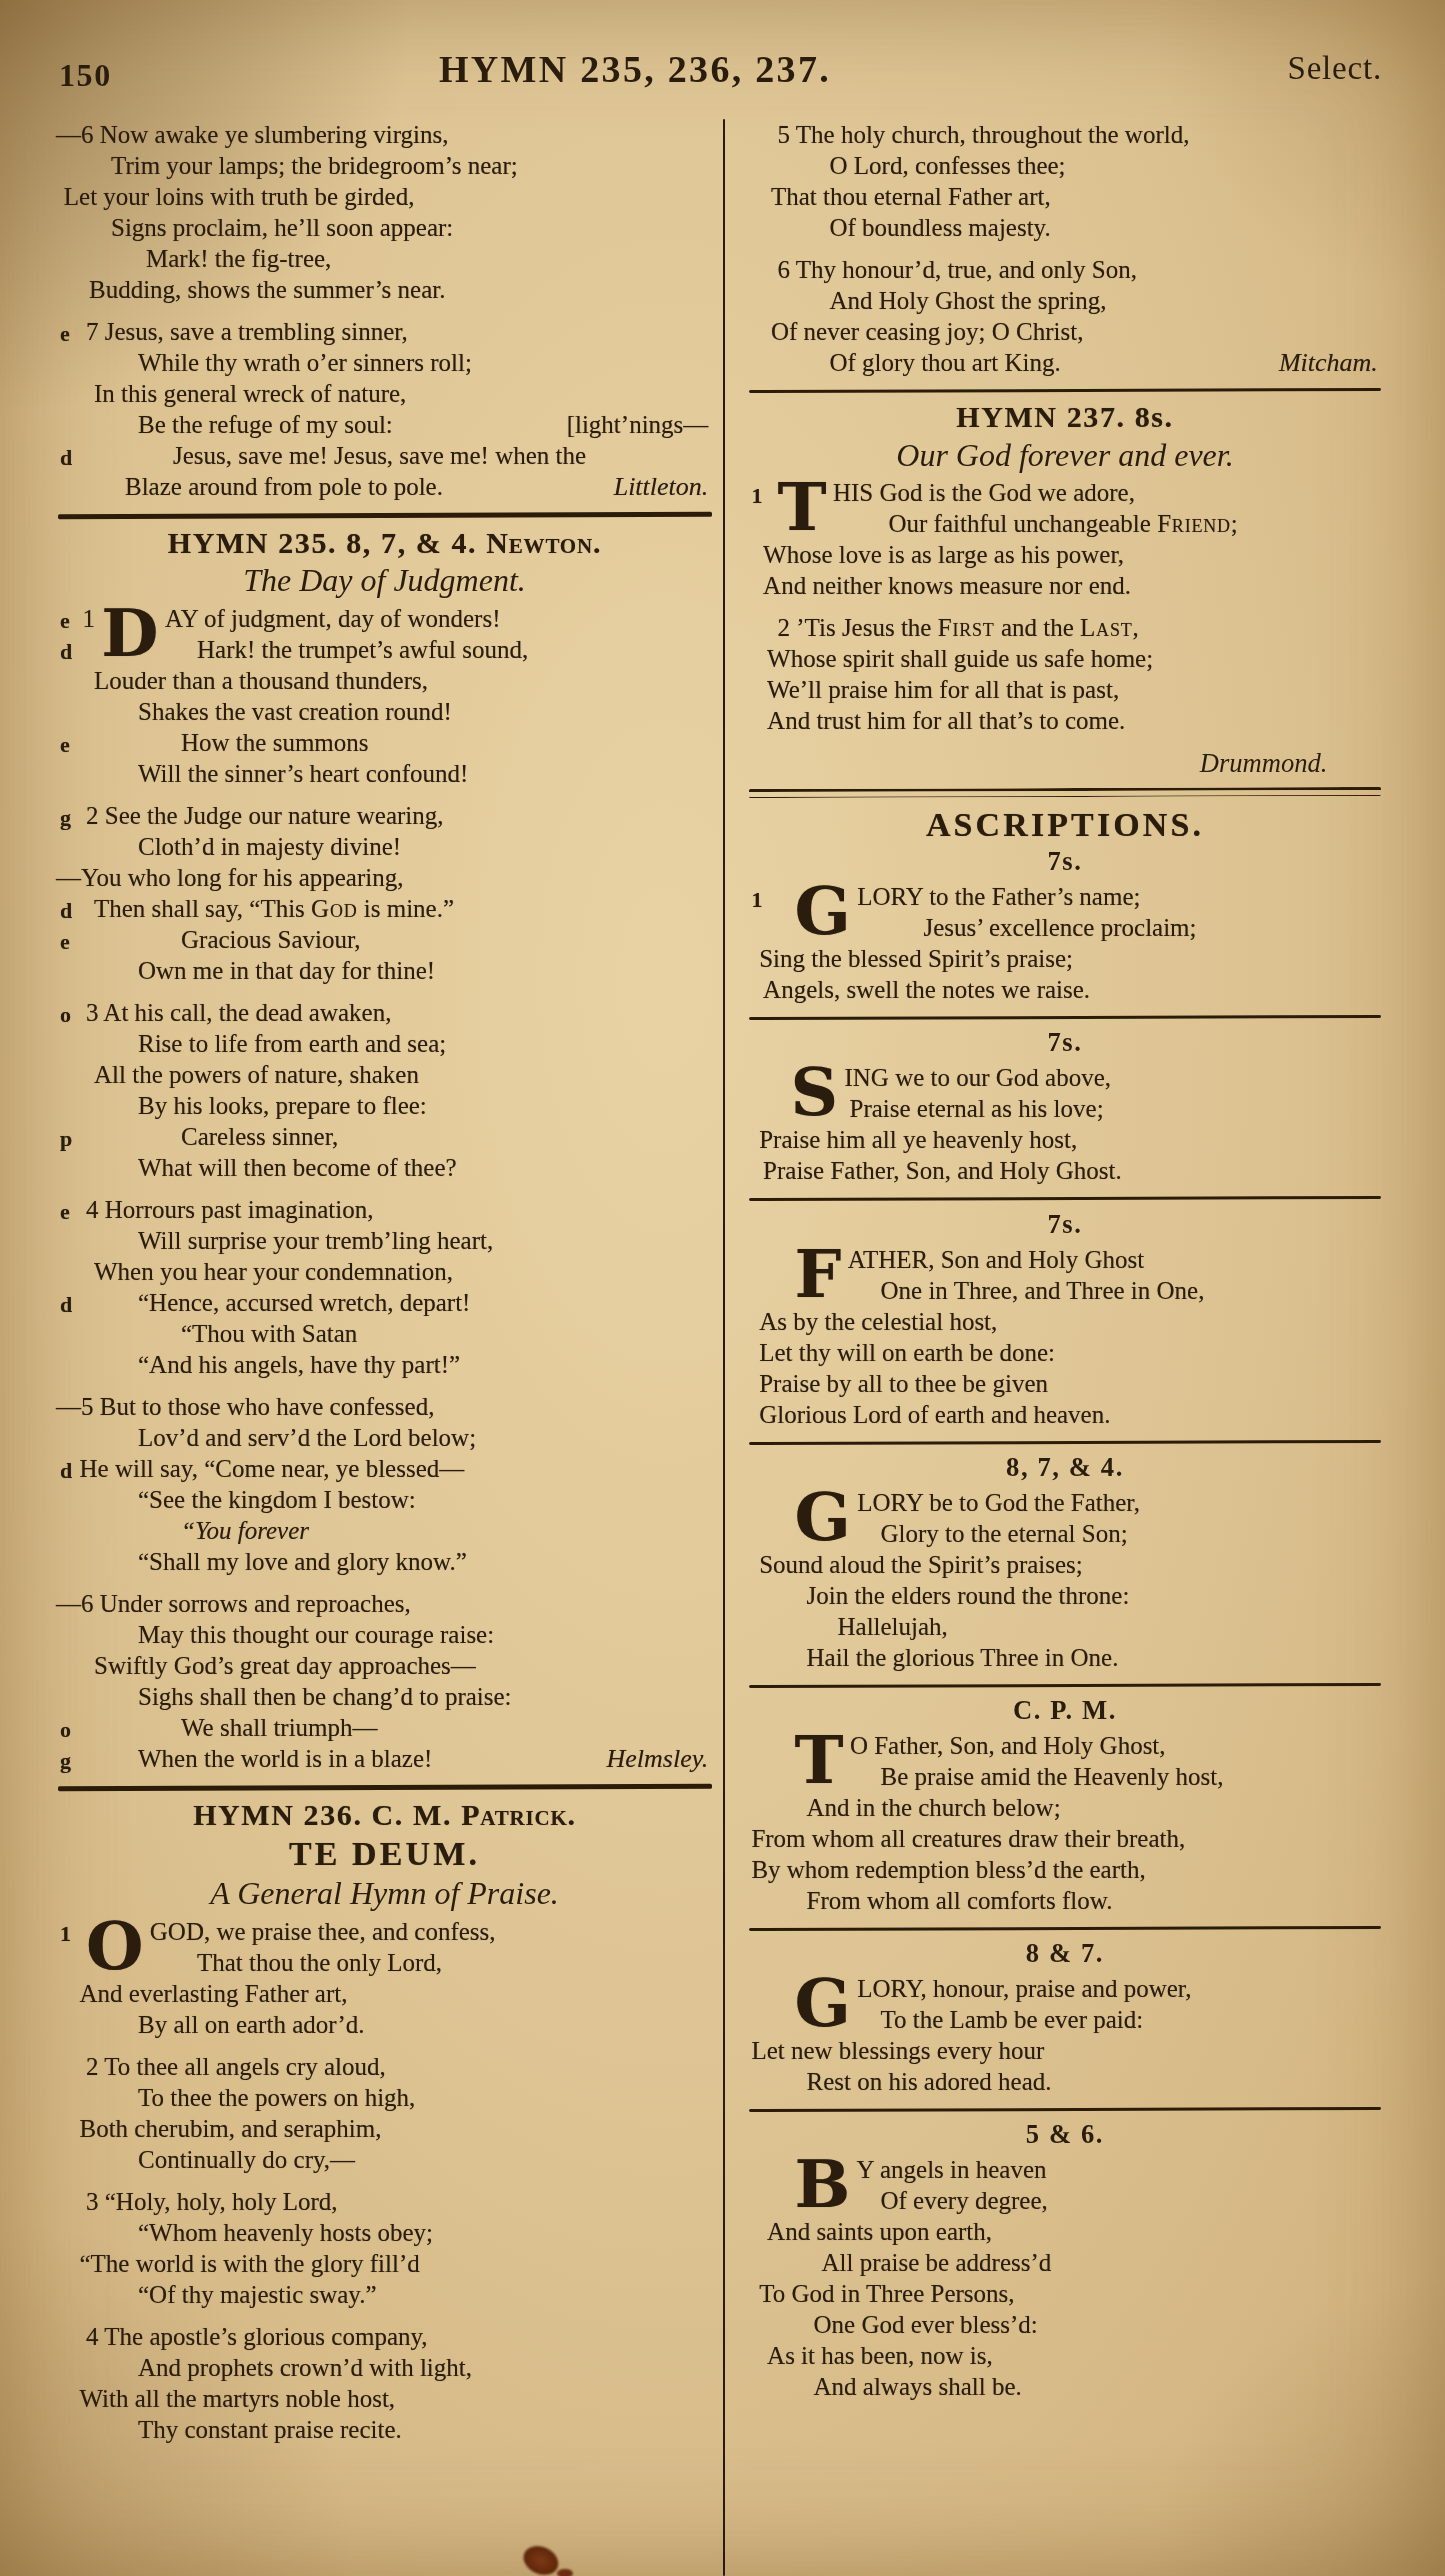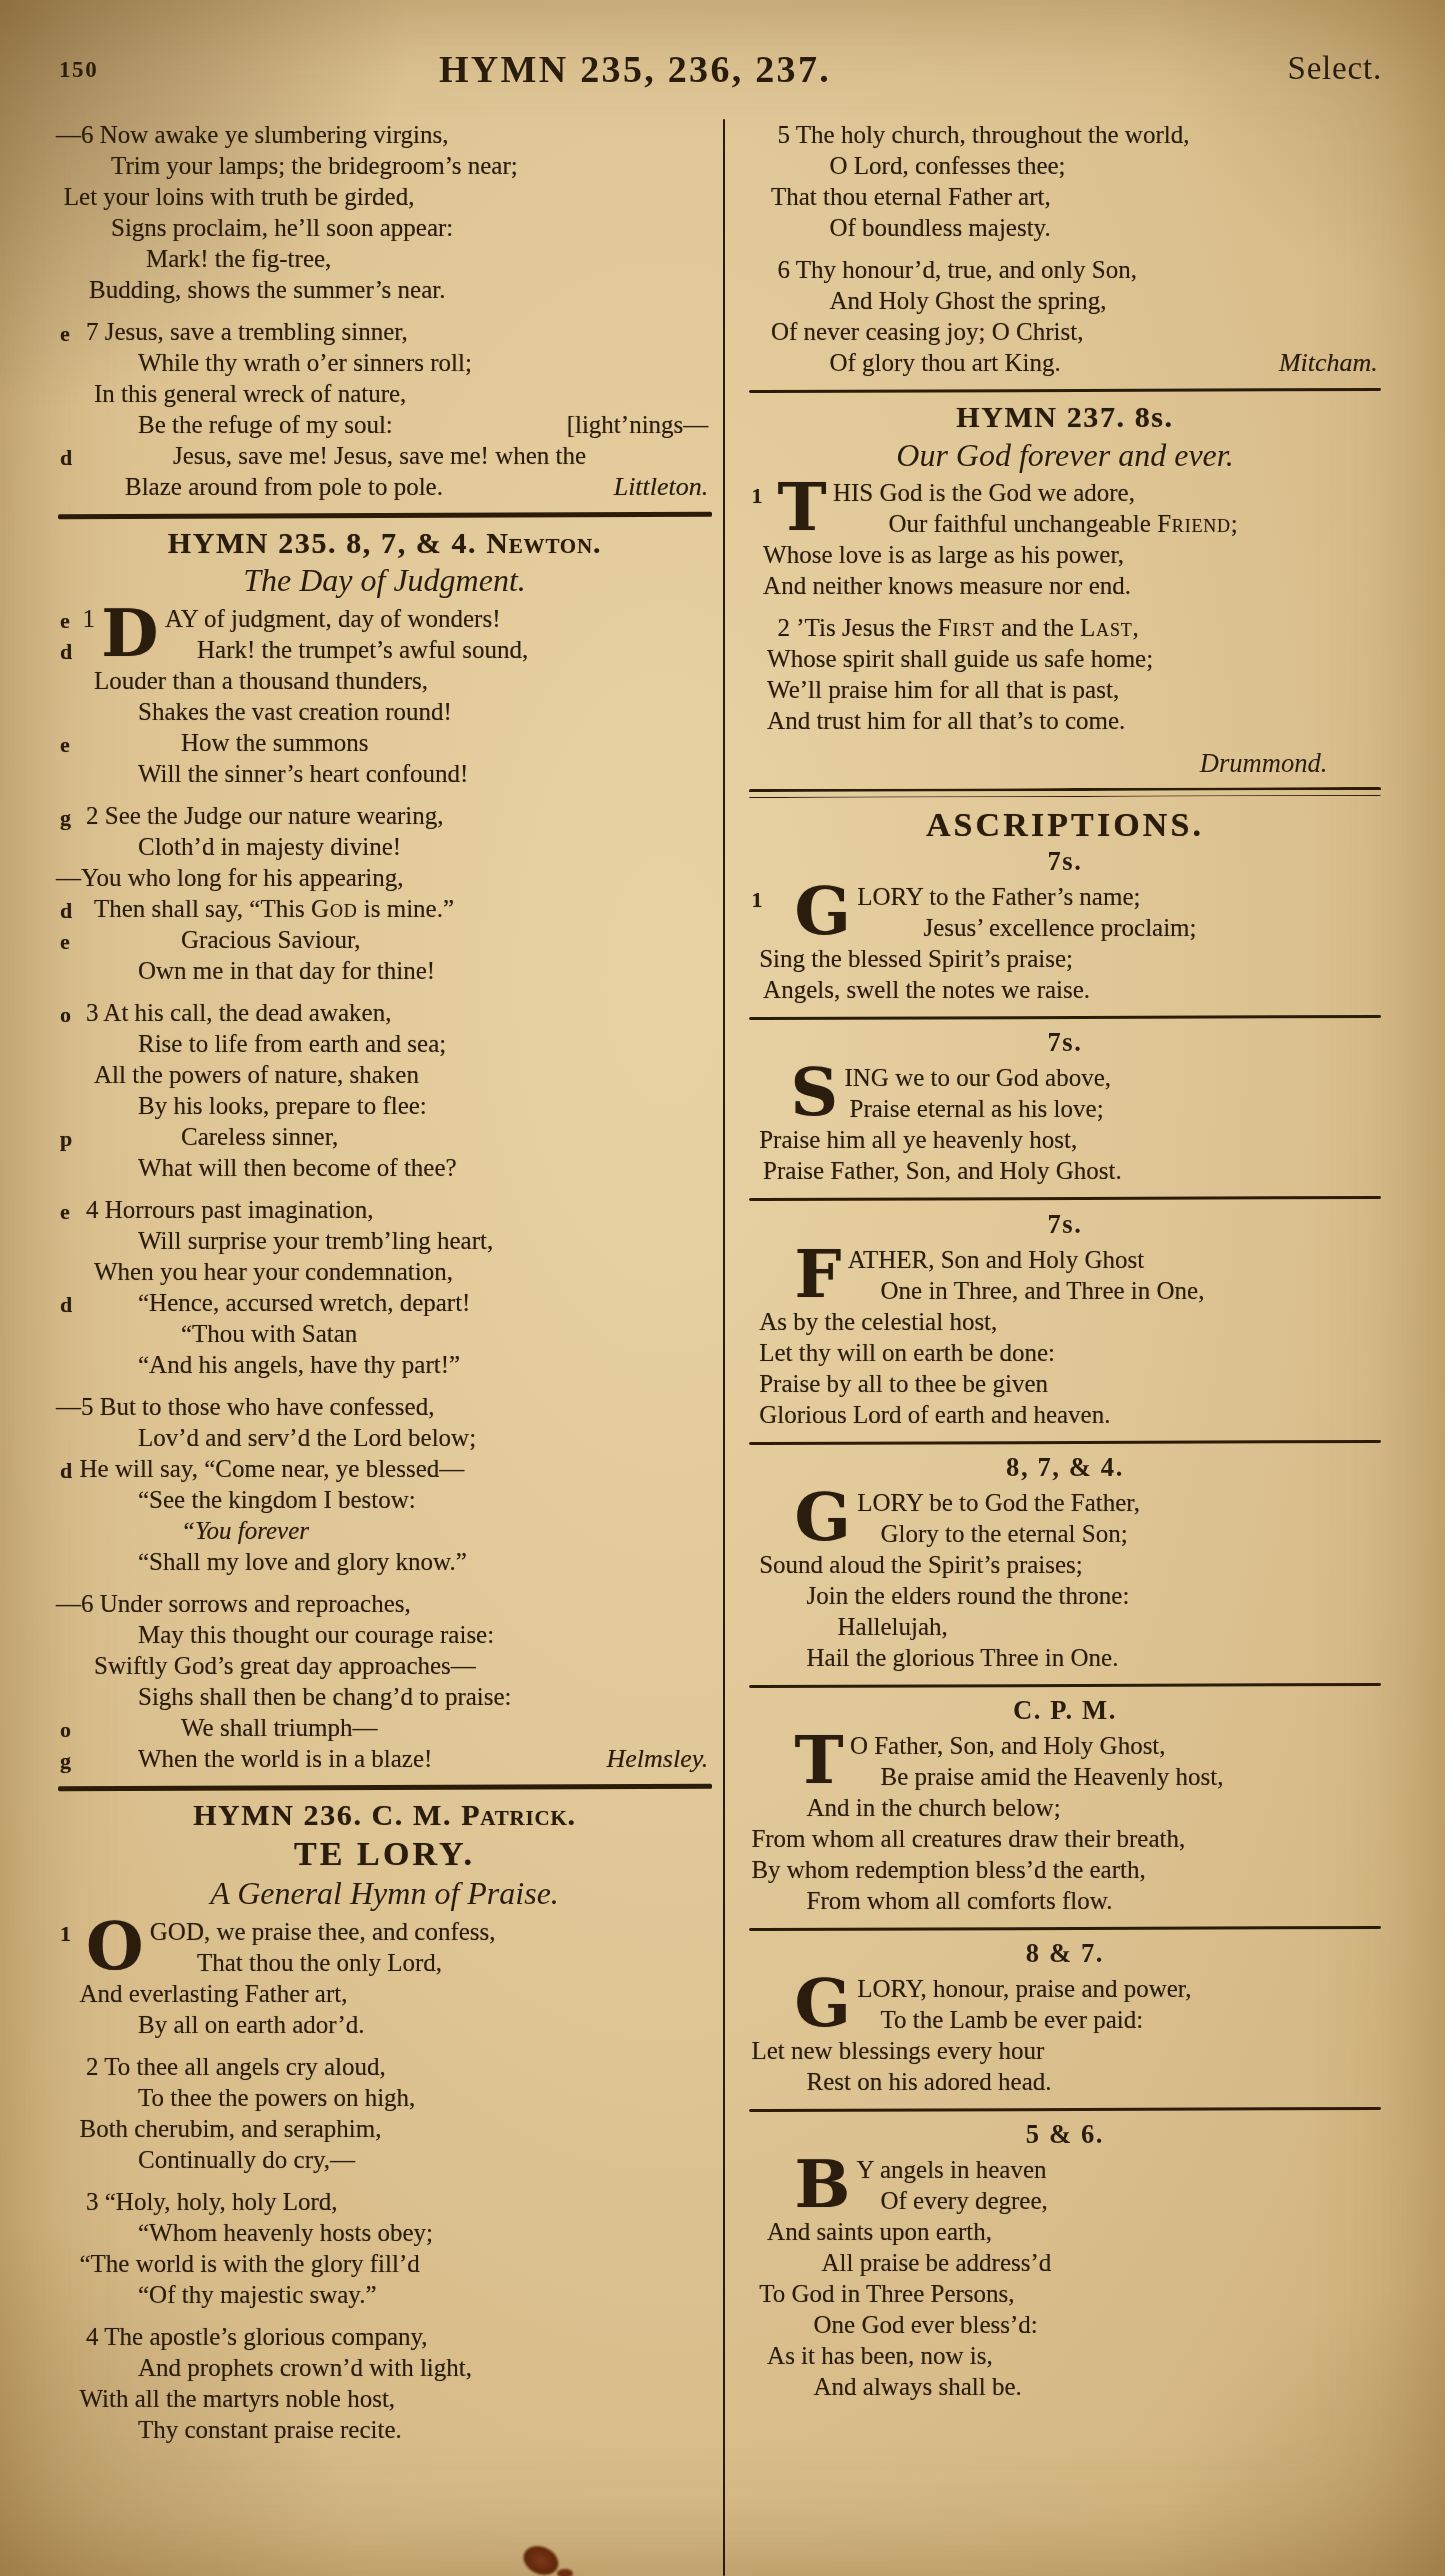--- a/index.html
+++ b/index.html
@@ -12,21 +12,21 @@
     color:#2a1d0e;
     background:
       radial-gradient(circle at 0% 0%, rgba(80,52,14,.42), rgba(80,52,14,0) 14%),
       radial-gradient(circle at 100% 0%, rgba(110,80,30,.22), rgba(110,80,30,0) 10%),
       radial-gradient(circle at 0% 100%, rgba(100,70,25,.25), rgba(100,70,25,0) 12%),
       radial-gradient(circle at 100% 100%, rgba(100,70,25,.22), rgba(100,70,25,0) 10%),
       radial-gradient(ellipse at 46% 38%, #e8d2a4 0%, #ddc392 52%, #cdae7a 100%);
     box-shadow:inset 0 0 117px rgba(110,75,25,.45);
   }
   .hdr{position:absolute;top:41px;left:0;width:100%;height:78px;}
-  .pgnum{position:absolute;left:59px;top:15.6px;font-size:23px;font-weight:bold;letter-spacing:1.6px;}
+  .pgnum{position:absolute;left:59px;top:15.6px;font-size:32px;font-weight:bold;letter-spacing:1.6px;}
   .htitle{position:absolute;left:635px;top:6.3px;transform:translateX(-50%);
     font-size:38px;font-weight:bold;letter-spacing:2.3px;white-space:nowrap;}
   .hcorner{position:absolute;right:64px;top:9.4px;font-size:33px;font-weight:normal;letter-spacing:0.8px;}
   .cols{position:absolute;top:119px;left:0;right:0;bottom:0;display:flex;}
   .col{position:relative;}
   .col.left{margin-left:56px;width:657px;}
   .col.right{margin-left:22px;width:635px;}
   .divider{width:2.3px;background:#2a1a08;margin-left:10.2px;border-radius:1.6px;}
   .line{position:relative;font-size:25px;line-height:31px;white-space:nowrap;
     text-shadow:0 0 0.8px rgba(43,27,6,.45);}
@@ -131,21 +131,21 @@
         <div class="verse">
           <div class="line" style="padding-left: 0px;">—6 Under sorrows and reproaches,</div>
           <div class="line" style="padding-left: 82px;">May this thought our courage raise:</div>
           <div class="line" style="padding-left: 38px;">Swiftly God’s great day approaches—</div>
           <div class="line" style="padding-left: 82px;">Sighs shall then be chang’d to praise:</div>
           <div class="line" style="padding-left: 125px;"><span class="gut">o</span>We shall triumph—</div>
           <div class="line" style="padding-left: 82px;"><span class="tune">Helmsley.</span><span class="gut">g</span>When the world is in a blaze!</div>
         </div>
         <div class="rule thick"></div>
         <div class="h-hymn">HYMN 236.  C. M.  <span class="sc">Patrick.</span></div>
-        <div class="h-big">TE LORY.</div>
+        <div class="h-big">TE DEUM.</div>
         <div class="h-sub">A General Hymn of Praise.</div>
         <div class="verse">
           <div class="line" style="padding-left: 30px;"><span class="gut">1</span><span class="drop">O</span>GOD, we praise thee, and confess,</div>
           <div class="line" style="padding-left: 141px;">That thou the only Lord,</div>
           <div class="line" style="padding-left: 23.5px;">And everlasting Father art,</div>
           <div class="line" style="padding-left: 82px;">By all on earth ador’d.</div>
         </div>
         <div class="verse">
           <div class="line" style="padding-left: 30px;">2 To thee all angels cry aloud,</div>
           <div class="line" style="padding-left: 82px;">To thee the powers on high,</div>

